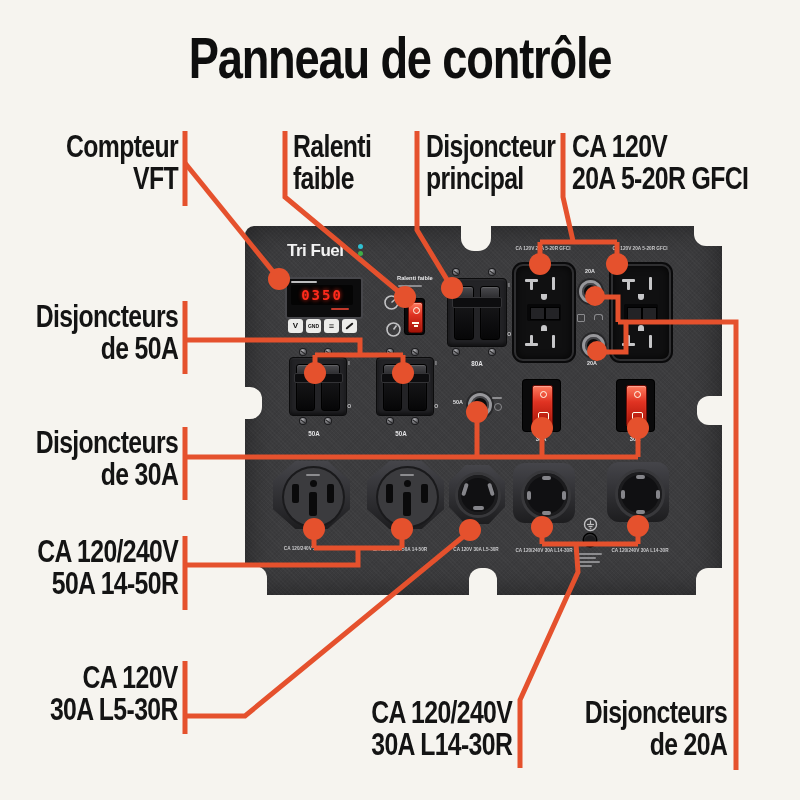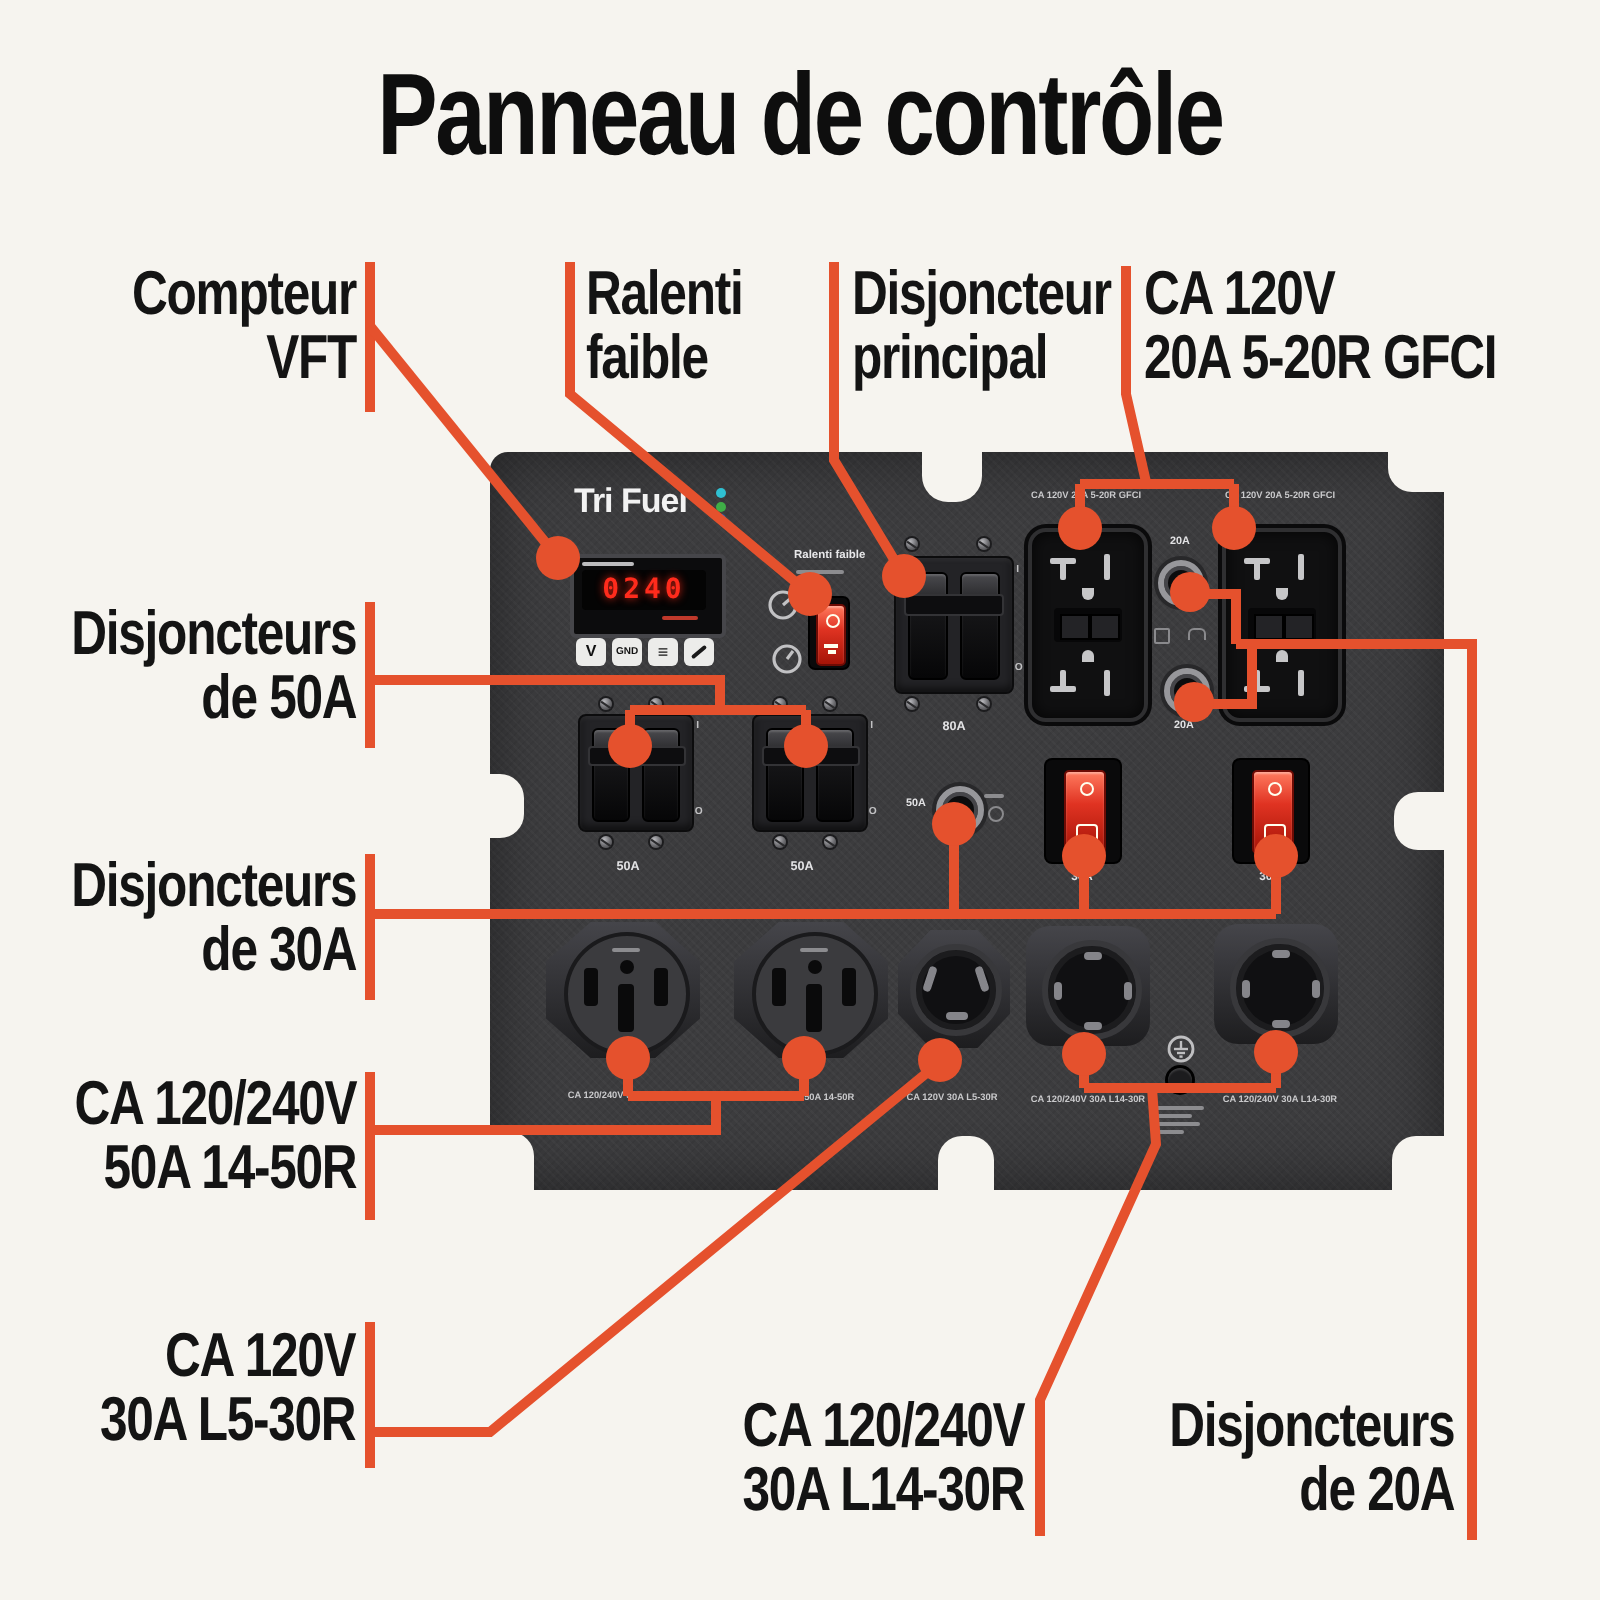--- a/index.html
+++ b/index.html
@@ -56,21 +56,21 @@
   <div class="abs cut" style="left:238px;top:566px;width:29px;height:34px;border-radius:0 12px 0 0;"></div>
   <div class="abs cut" style="left:696px;top:568px;width:30px;height:32px;border-radius:12px 0 0 0;"></div>
 
   <div class="abs" style="left:287px;top:241px;font-size:17px;font-weight:700;color:#f2f2f2;letter-spacing:-.5px;">Tri Fuel</div>
   <div class="abs" style="left:358px;top:244px;width:5px;height:5px;border-radius:50%;background:#2fc0d2;"></div>
   <div class="abs" style="left:358px;top:250.5px;width:5px;height:5px;border-radius:50%;background:#3fae47;"></div>
   <div class="abs" style="left:358px;top:257px;width:5px;height:5px;border-radius:50%;background:#1f63d6;"></div>
 
   <div class="abs" style="left:285px;top:277px;width:74px;height:38px;background:#0c0c0d;border:2px solid #46464a;border-radius:3px;">
     <div class="abs bar" style="left:4px;top:2px;width:26px;height:2px;background:#bdbdbf;"></div>
-    <div class="abs" style="left:4px;top:6px;width:62px;height:20px;background:#040404;border-radius:2px;text-align:center;font-family:'DejaVu Sans Mono',monospace;font-weight:700;font-size:14px;line-height:20px;color:#ff2b1c;letter-spacing:2px;text-shadow:0 0 4px rgba(255,40,20,.85);">0240</div>
+    <div class="abs" style="left:4px;top:6px;width:62px;height:20px;background:#040404;border-radius:2px;text-align:center;font-family:'DejaVu Sans Mono',monospace;font-weight:700;font-size:14px;line-height:20px;color:#ff2b1c;letter-spacing:2px;text-shadow:0 0 4px rgba(255,40,20,.85);">0350</div>
     <div class="abs bar" style="left:44px;top:29px;width:18px;height:2px;background:#c0392b;"></div>
   </div>
 
   <div class="abs" style="left:288px;top:319px;width:15px;height:14px;background:#ececea;border-radius:3px;text-align:center;font-size:8px;font-weight:700;line-height:14px;color:#111;">V</div>
   <div class="abs" style="left:306px;top:319px;width:15px;height:14px;background:#ececea;border-radius:3px;text-align:center;font-size:5px;font-weight:700;line-height:14px;color:#111;">GND</div>
   <div class="abs" style="left:324px;top:319px;width:15px;height:14px;background:#ececea;border-radius:3px;text-align:center;font-size:9px;font-weight:700;line-height:14px;color:#111;">≡</div>
   <div class="abs" style="left:342px;top:319px;width:15px;height:14px;background:#ececea;border-radius:3px;">
     <div class="abs" style="left:3px;top:6px;width:9px;height:2px;background:#1a1a1a;border-radius:1px;transform:rotate(-40deg);"></div>
   </div>
 

